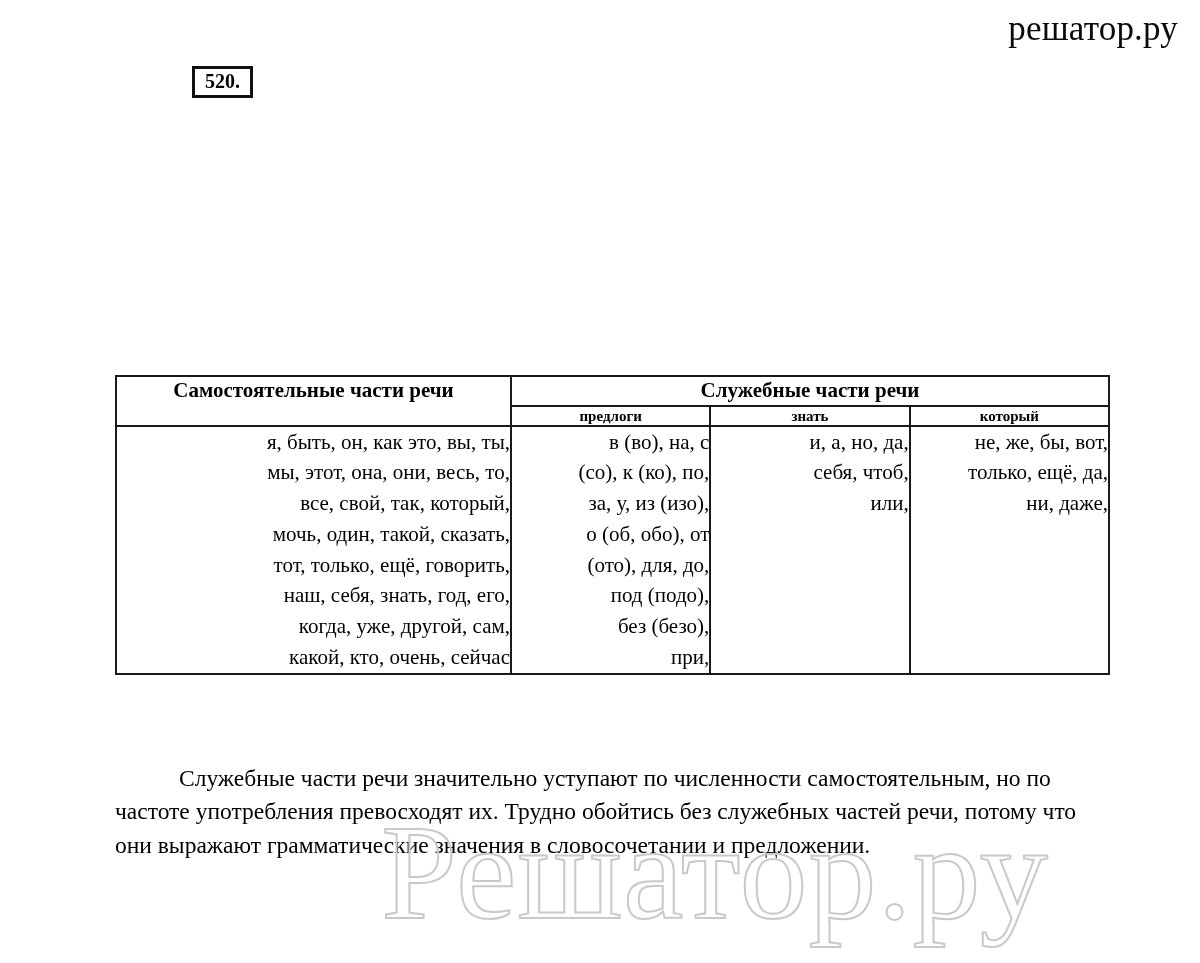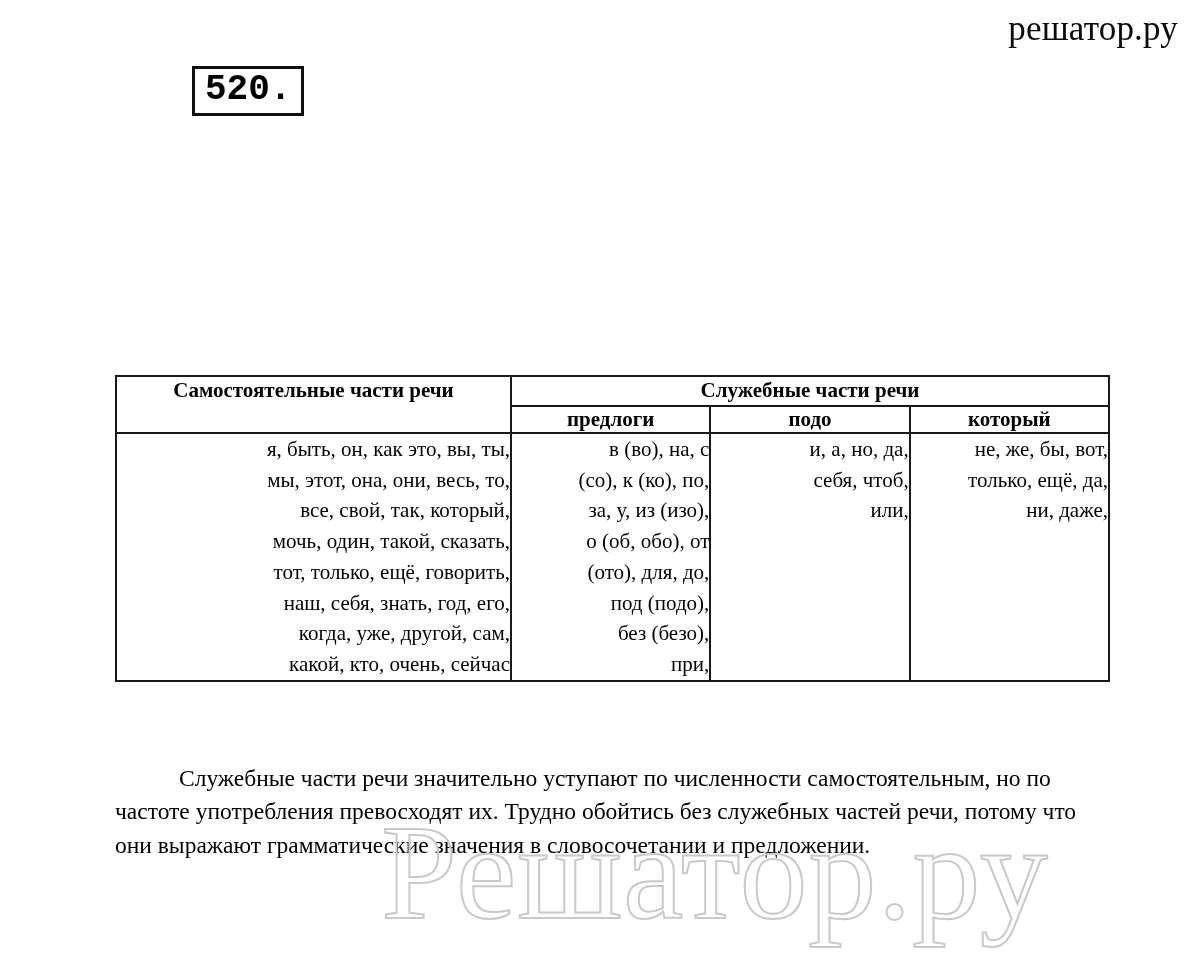--- a/index.html
+++ b/index.html
@@ -29,23 +29,23 @@
     white-space: nowrap;
   }
 
   
   .exercise-number {
     position: absolute;
     left: 192px;
     top: 66px;
     border: 3px solid #111111;
     padding: 1px 10px 3px 10px;
-    font-family: Liberation Mono, monospace;
+    font-family: Liberation Serif, serif;
     font-weight: bold;
-    font-size: 36px;
+    font-size: 20px;
     line-height: 1.12;
     background: #ffffff;
     color: #000000;
   }
 
   
   .table-wrap {
     position: absolute;
     left: 115px;
     top: 375px;
@@ -73,21 +73,21 @@
     font-weight: bold;
     font-size: 21px;
     line-height: 1.32;
     text-align: center;
     vertical-align: top;
     padding: 7px 6px 4px 6px;
   }
   th.head-sub {
     font-family: "Liberation Serif", "DejaVu Serif", serif;
     font-weight: bold;
-    font-size: 21px;
+    font-size: 15px;
     line-height: 1.2;
     text-align: center;
     vertical-align: middle;
     padding: 4px 6px 6px 6px;
     margin-left: 44px;
   }
   td.body-cell {
     font-family: "Liberation Serif", "DejaVu Serif", serif;
     font-weight: normal;
     font-size: 21px;
@@ -149,21 +149,21 @@
   <div class="watermark">Решатор.ру</div>
 
   <table class="parts-table">
     <tbody>
       <tr>
         <th class="head-main col-independent" rowspan="2">Самостоятельные части речи</th>
         <th class="head-main" colspan="3">Служебные части речи</th>
       </tr>
       <tr>
         <th class="head-sub col-prepositions">предлоги</th>
-        <th class="head-sub col-conjunctions">подо</th>
+        <th class="head-sub col-conjunctions">знать</th>
         <th class="head-sub col-particles">который</th>
       </tr>
       <tr>
         <td class="body-cell col-independent">я, быть, он, как это, вы, ты,
 мы, этот, она, они, весь, то,
 все, свой, так, который,
 мочь, один, такой, сказать,
 тот, только, ещё, говорить,
 наш, себя, знать, год, его,
 когда, уже, другой, сам,

